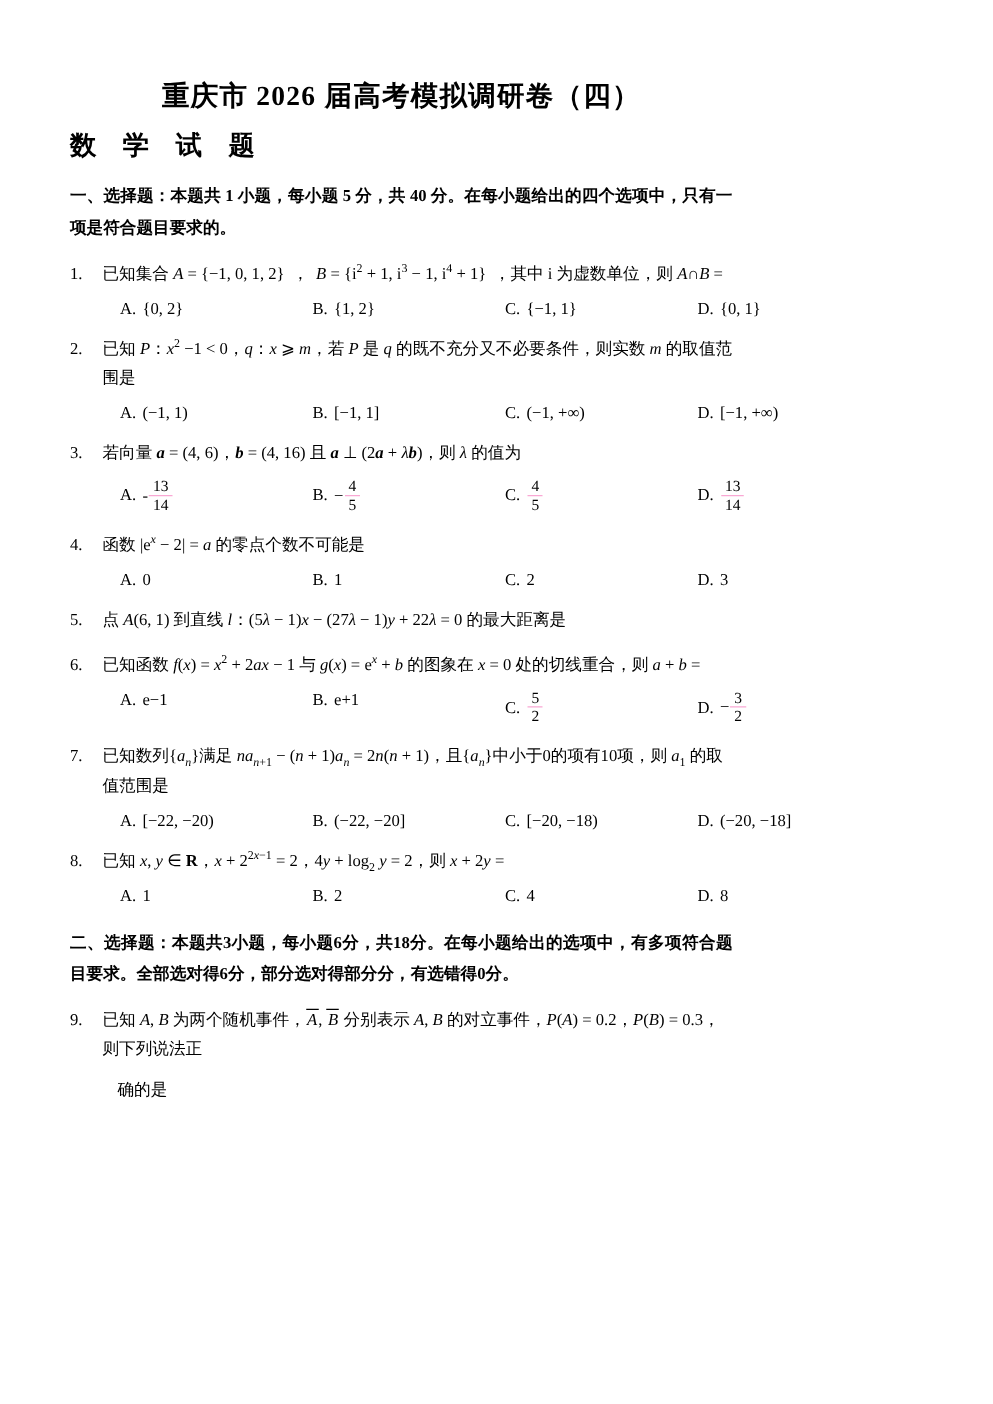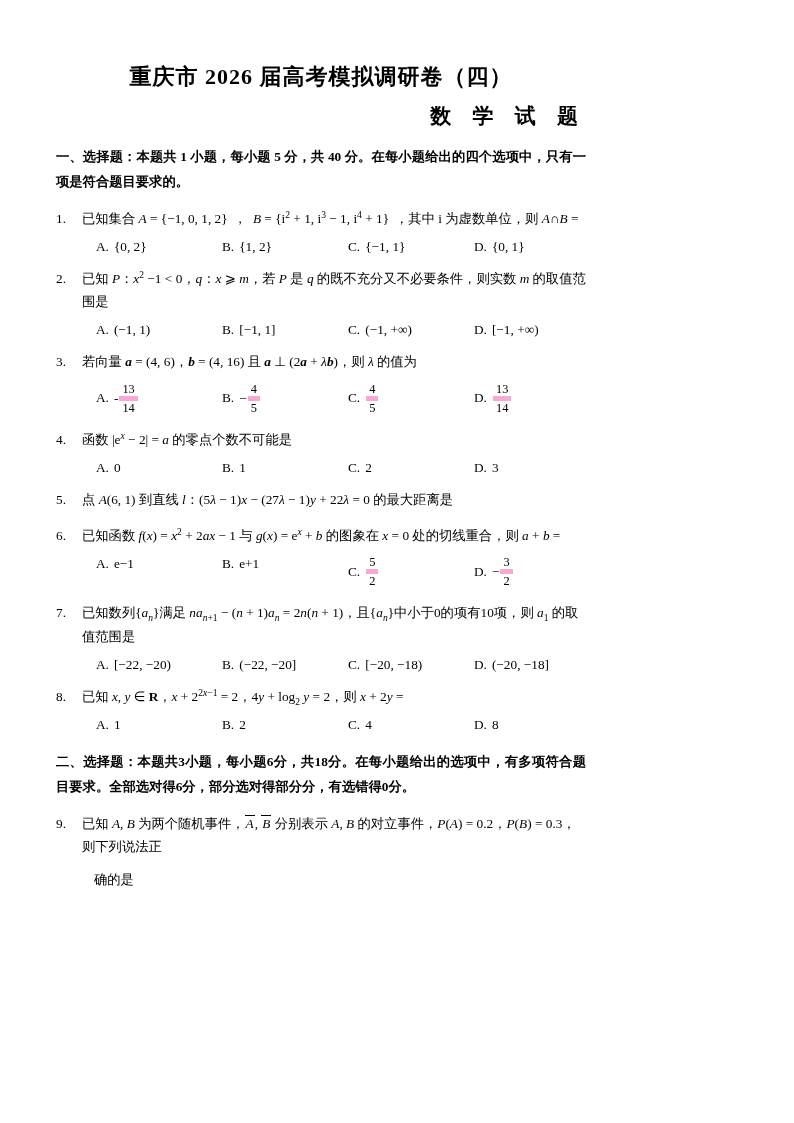--- a/index.html
+++ b/index.html
@@ -25,21 +25,21 @@
   .doc-title {
     text-align: center;
     font-family: "Liberation Serif", serif;
     font-weight: bold;
     font-size: 22px;
     letter-spacing: 1px;
     margin-top: 14px;
     margin-bottom: 4px;
   }
   .doc-subtitle {
-    text-align: right;
+    text-align: left;
     font-family: "Liberation Serif", serif;
     font-weight: bold;
     font-size: 21px;
     letter-spacing: 8px;
     margin-top: 10px;
     margin-bottom: 14px;
   }
   .section-head {
     font-size: 13.3px;
     font-weight: bold;
@@ -64,20 +64,21 @@
   }
   .q-body {
     flex: 1 1 auto;
   }
   .opts {
     display: flex;
     font-size: 13.3px;
     margin-top: 9px;
     margin-left: 26px;
     align-items: flex-start;
+    gap: 28px;
   }
   .opt {
     flex: 0 0 25%;
     padding-left: 14px;
     box-sizing: border-box;
     white-space: nowrap;
   }
   .opt .lbl { margin-right: 5px; }
   i, .it { font-style: italic; }
   .bf { font-weight: bold; font-style: italic; }
@@ -85,21 +86,21 @@
     display: inline-block;
     vertical-align: middle;
     text-align: right;
     font-size: 12.4px;
     line-height: 1.15;
     margin: 0 1px;
     position: relative;
     top: -1px;
   }
   .frac .num { display: block; padding: 0 3px; }
-  .frac .den { display: block; padding: 0 3px; border-top: 5px solid #f9a8d4; }
+  .frac .den { display: block; padding: 0 3px; border-top: 1px solid #f9a8d4; }
   sup { font-size: 0.72em; vertical-align: super; line-height: 0; }
   sub { font-size: 0.72em; vertical-align: sub; line-height: 0; }
   .sqrt {
     display: inline-block;
     border-top: 1px solid #000;
     padding: 0 2px 0 1px;
     margin-left: -1px;
   }
   .radic { font-size: 1.05em; }
   .overline {

